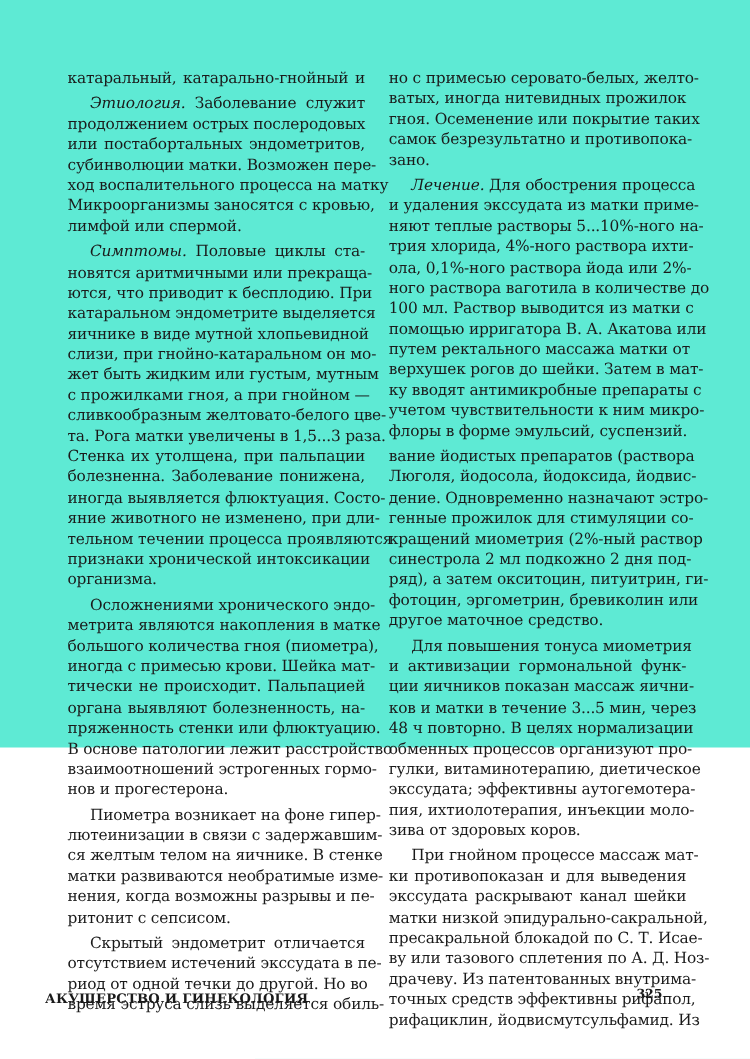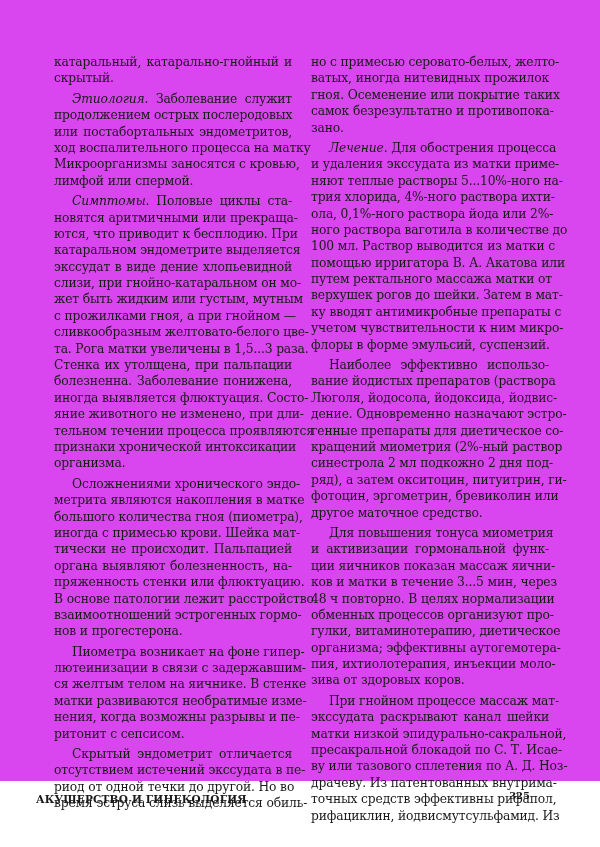--- a/index.html
+++ b/index.html
@@ -1,17 +1,17 @@
 <!DOCTYPE html>
 <html><head>
 <meta charset="utf-8">
 <style>
   html, body { margin: 0; padding: 0; background: #ffffff; }
   body { width: 600px; height: 847px; position: relative; overflow: hidden; color: #1a1a1a; }
-  .page { position: absolute; left: 0; top: 0; width: 600px; height: 781px; background: #d946ef; text-decoration: underline; }
+  .page { position: absolute; left: 0; top: 0; width: 600px; height: 598px; background: #5eead4; text-decoration: underline; }
   .col {
     position: absolute; top: 54px; width: 238px;
     font-family: "DejaVu Serif", serif; font-size: 12.3px; line-height: 16.4px;
     letter-spacing: -0.15px;
   }
   .col-left { left: 54px; }
   .col-right { left: 311px; }
   .line {
     display: block; white-space: nowrap; text-align: justify; text-align-last: justify;
     height: 16.4px; overflow: visible;
@@ -27,38 +27,38 @@
   .footer-title { position: absolute; left: 0; top: 3px; font-size: 10.5px; font-weight: bold; letter-spacing: 0.2px; }
   .footer-page { position: absolute; right: 0; top: 0; font-size: 10px; font-weight: bold; }
 </style>
 </head>
 <body>
 
 <div class="page">
   <div class="col col-left" id="left">
       <div>
         <span class="line"><span>катаральный, катарально-гнойный и</span></span>
-        <span class="line last"><span>скрытый.</span></span>
       </div>
       <div class="para-gap"></div>
       <div>
         <span class="line indent"><span class="it">Этиология.</span><span> Заболевание служит</span></span>
         <span class="line"><span>продолжением острых послеродовых</span></span>
         <span class="line"><span>или постабортальных эндометритов,</span></span>
+        <span class="line"><span>субинволюции матки. Возможен пере-</span></span>
         <span class="line"><span>ход воспалительного процесса на матку</span></span>
         <span class="line"><span>Микроорганизмы заносятся с кровью,</span></span>
         <span class="line last"><span>лимфой или спермой.</span></span>
       </div>
       <div class="para-gap"></div>
       <div>
         <span class="line indent"><span class="it">Симптомы.</span><span> Половые циклы ста-</span></span>
         <span class="line"><span>новятся аритмичными или прекраща-</span></span>
         <span class="line"><span>ются, что приводит к бесплодию. При</span></span>
         <span class="line"><span>катаральном эндометрите выделяется</span></span>
-        <span class="line"><span>экссудат в виде дение хлопьевидной</span></span>
+        <span class="line"><span>яичнике в виде мутной хлопьевидной</span></span>
         <span class="line"><span>слизи, при гнойно-катаральном он мо-</span></span>
         <span class="line"><span>жет быть жидким или густым, мутным</span></span>
         <span class="line"><span>с прожилками гноя, а при гнойном —</span></span>
         <span class="line"><span>сливкообразным желтовато-белого цве-</span></span>
         <span class="line"><span>та. Рога матки увеличены в 1,5...3 раза.</span></span>
         <span class="line"><span>Стенка их утолщена, при пальпации</span></span>
         <span class="line"><span>болезненна. Заболевание понижена,</span></span>
         <span class="line"><span>иногда выявляется флюктуация. Состо-</span></span>
         <span class="line"><span>яние животного не изменено, при дли-</span></span>
         <span class="line"><span>тельном течении процесса проявляются</span></span>
@@ -114,47 +114,47 @@
         <span class="line"><span>100 мл. Раствор выводится из матки с</span></span>
         <span class="line"><span>помощью ирригатора В. А. Акатова или</span></span>
         <span class="line"><span>путем ректального массажа матки от</span></span>
         <span class="line"><span>верхушек рогов до шейки. Затем в мат-</span></span>
         <span class="line"><span>ку вводят антимикробные препараты с</span></span>
         <span class="line"><span>учетом чувствительности к ним микро-</span></span>
         <span class="line last"><span>флоры в форме эмульсий, суспензий.</span></span>
       </div>
       <div class="para-gap"></div>
       <div>
-        <span class="line indent"><span>Наиболее эффективно использо-</span></span>
         <span class="line"><span>вание йодистых препаратов (раствора</span></span>
         <span class="line"><span>Люголя, йодосола, йодоксида, йодвис-</span></span>
         <span class="line"><span>дение. Одновременно назначают эстро-</span></span>
-        <span class="line"><span>генные препараты для диетическое со-</span></span>
+        <span class="line"><span>генные прожилок для стимуляции со-</span></span>
         <span class="line"><span>кращений миометрия (2%-ный раствор</span></span>
         <span class="line"><span>синестрола 2 мл подкожно 2 дня под-</span></span>
         <span class="line"><span>ряд), а затем окситоцин, питуитрин, ги-</span></span>
         <span class="line"><span>фотоцин, эргометрин, бревиколин или</span></span>
         <span class="line last"><span>другое маточное средство.</span></span>
       </div>
       <div class="para-gap"></div>
       <div>
         <span class="line indent"><span>Для повышения тонуса миометрия</span></span>
         <span class="line"><span>и активизации гормональной функ-</span></span>
         <span class="line"><span>ции яичников показан массаж яични-</span></span>
         <span class="line"><span>ков и матки в течение 3...5 мин, через</span></span>
         <span class="line"><span>48 ч повторно. В целях нормализации</span></span>
         <span class="line"><span>обменных процессов организуют про-</span></span>
         <span class="line"><span>гулки, витаминотерапию, диетическое</span></span>
-        <span class="line"><span>организма; эффективны аутогемотера-</span></span>
+        <span class="line"><span>экссудата; эффективны аутогемотера-</span></span>
         <span class="line"><span>пия, ихтиолотерапия, инъекции моло-</span></span>
         <span class="line last"><span>зива от здоровых коров.</span></span>
       </div>
       <div class="para-gap"></div>
       <div>
         <span class="line indent"><span>При гнойном процессе массаж мат-</span></span>
+        <span class="line"><span>ки противопоказан и для выведения</span></span>
         <span class="line"><span>экссудата раскрывают канал шейки</span></span>
         <span class="line"><span>матки низкой эпидурально-сакральной,</span></span>
         <span class="line"><span>пресакральной блокадой по С. Т. Исае-</span></span>
         <span class="line"><span>ву или тазового сплетения по А. Д. Ноз-</span></span>
         <span class="line"><span>драчеву. Из патентованных внутрима-</span></span>
         <span class="line"><span>точных средств эффективны рифапол,</span></span>
         <span class="line last"><span>рифациклин, йодвисмутсульфамид. Из</span></span>
       </div>
     </div>
   <div class="footer">

